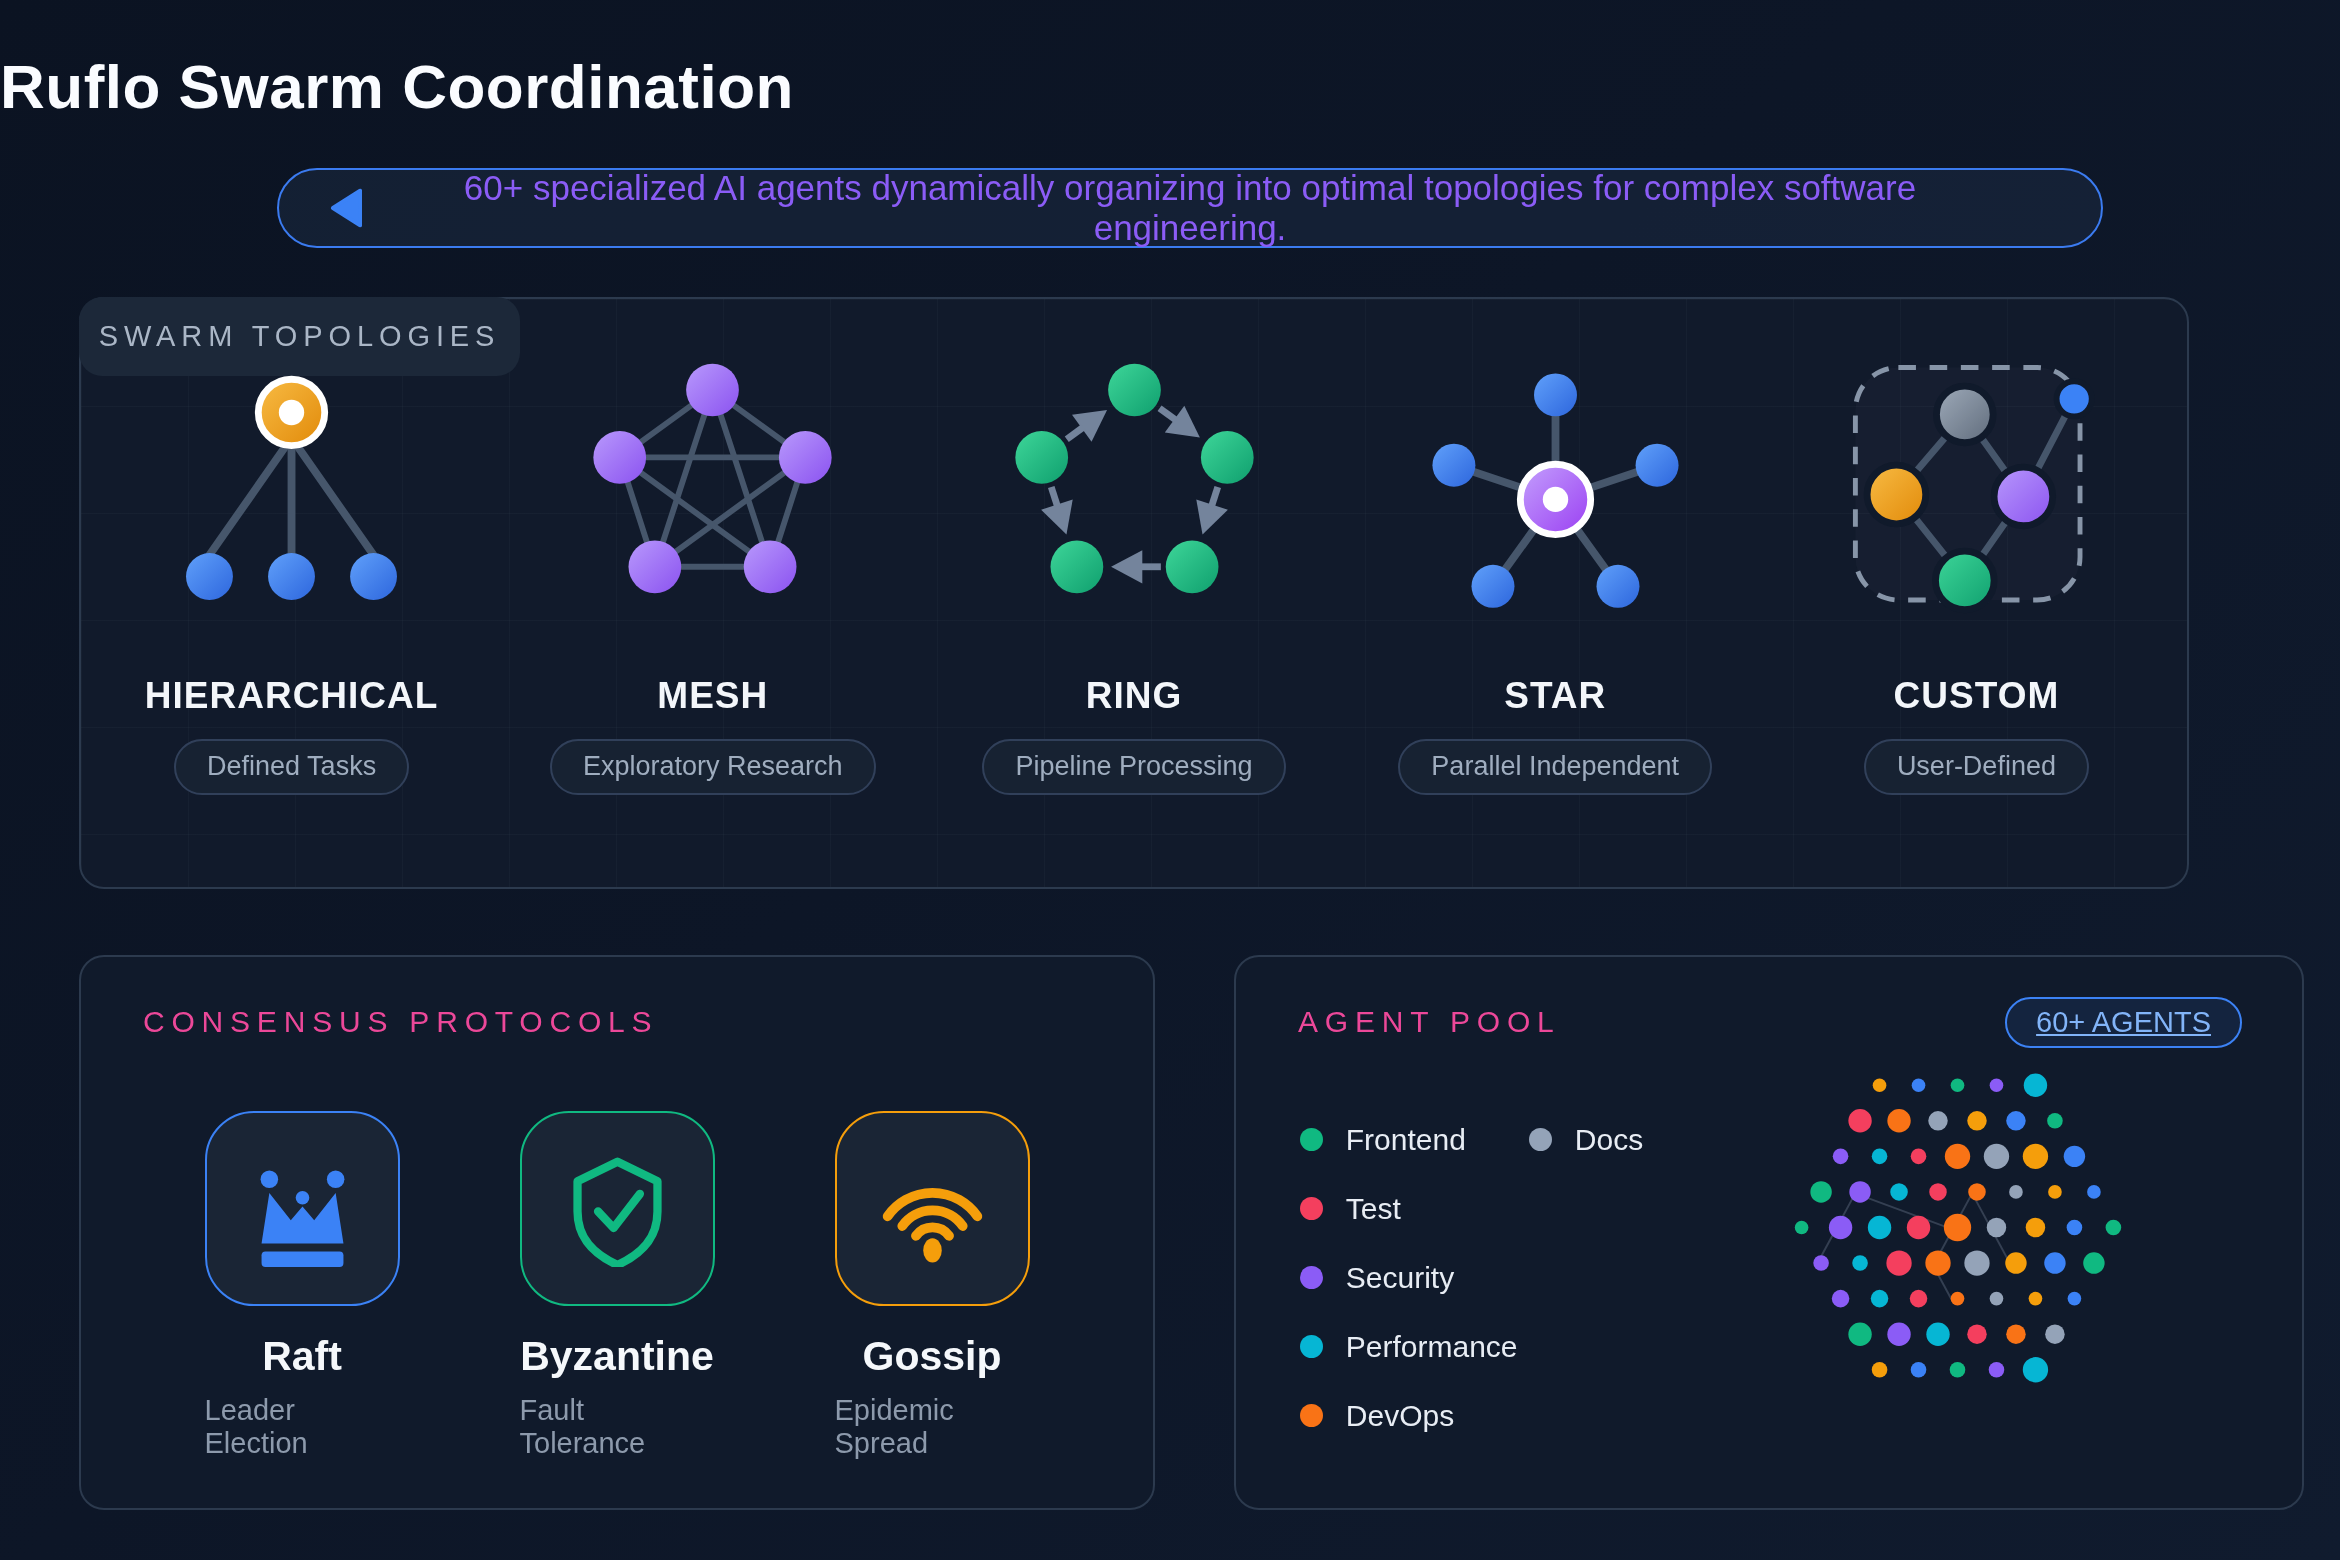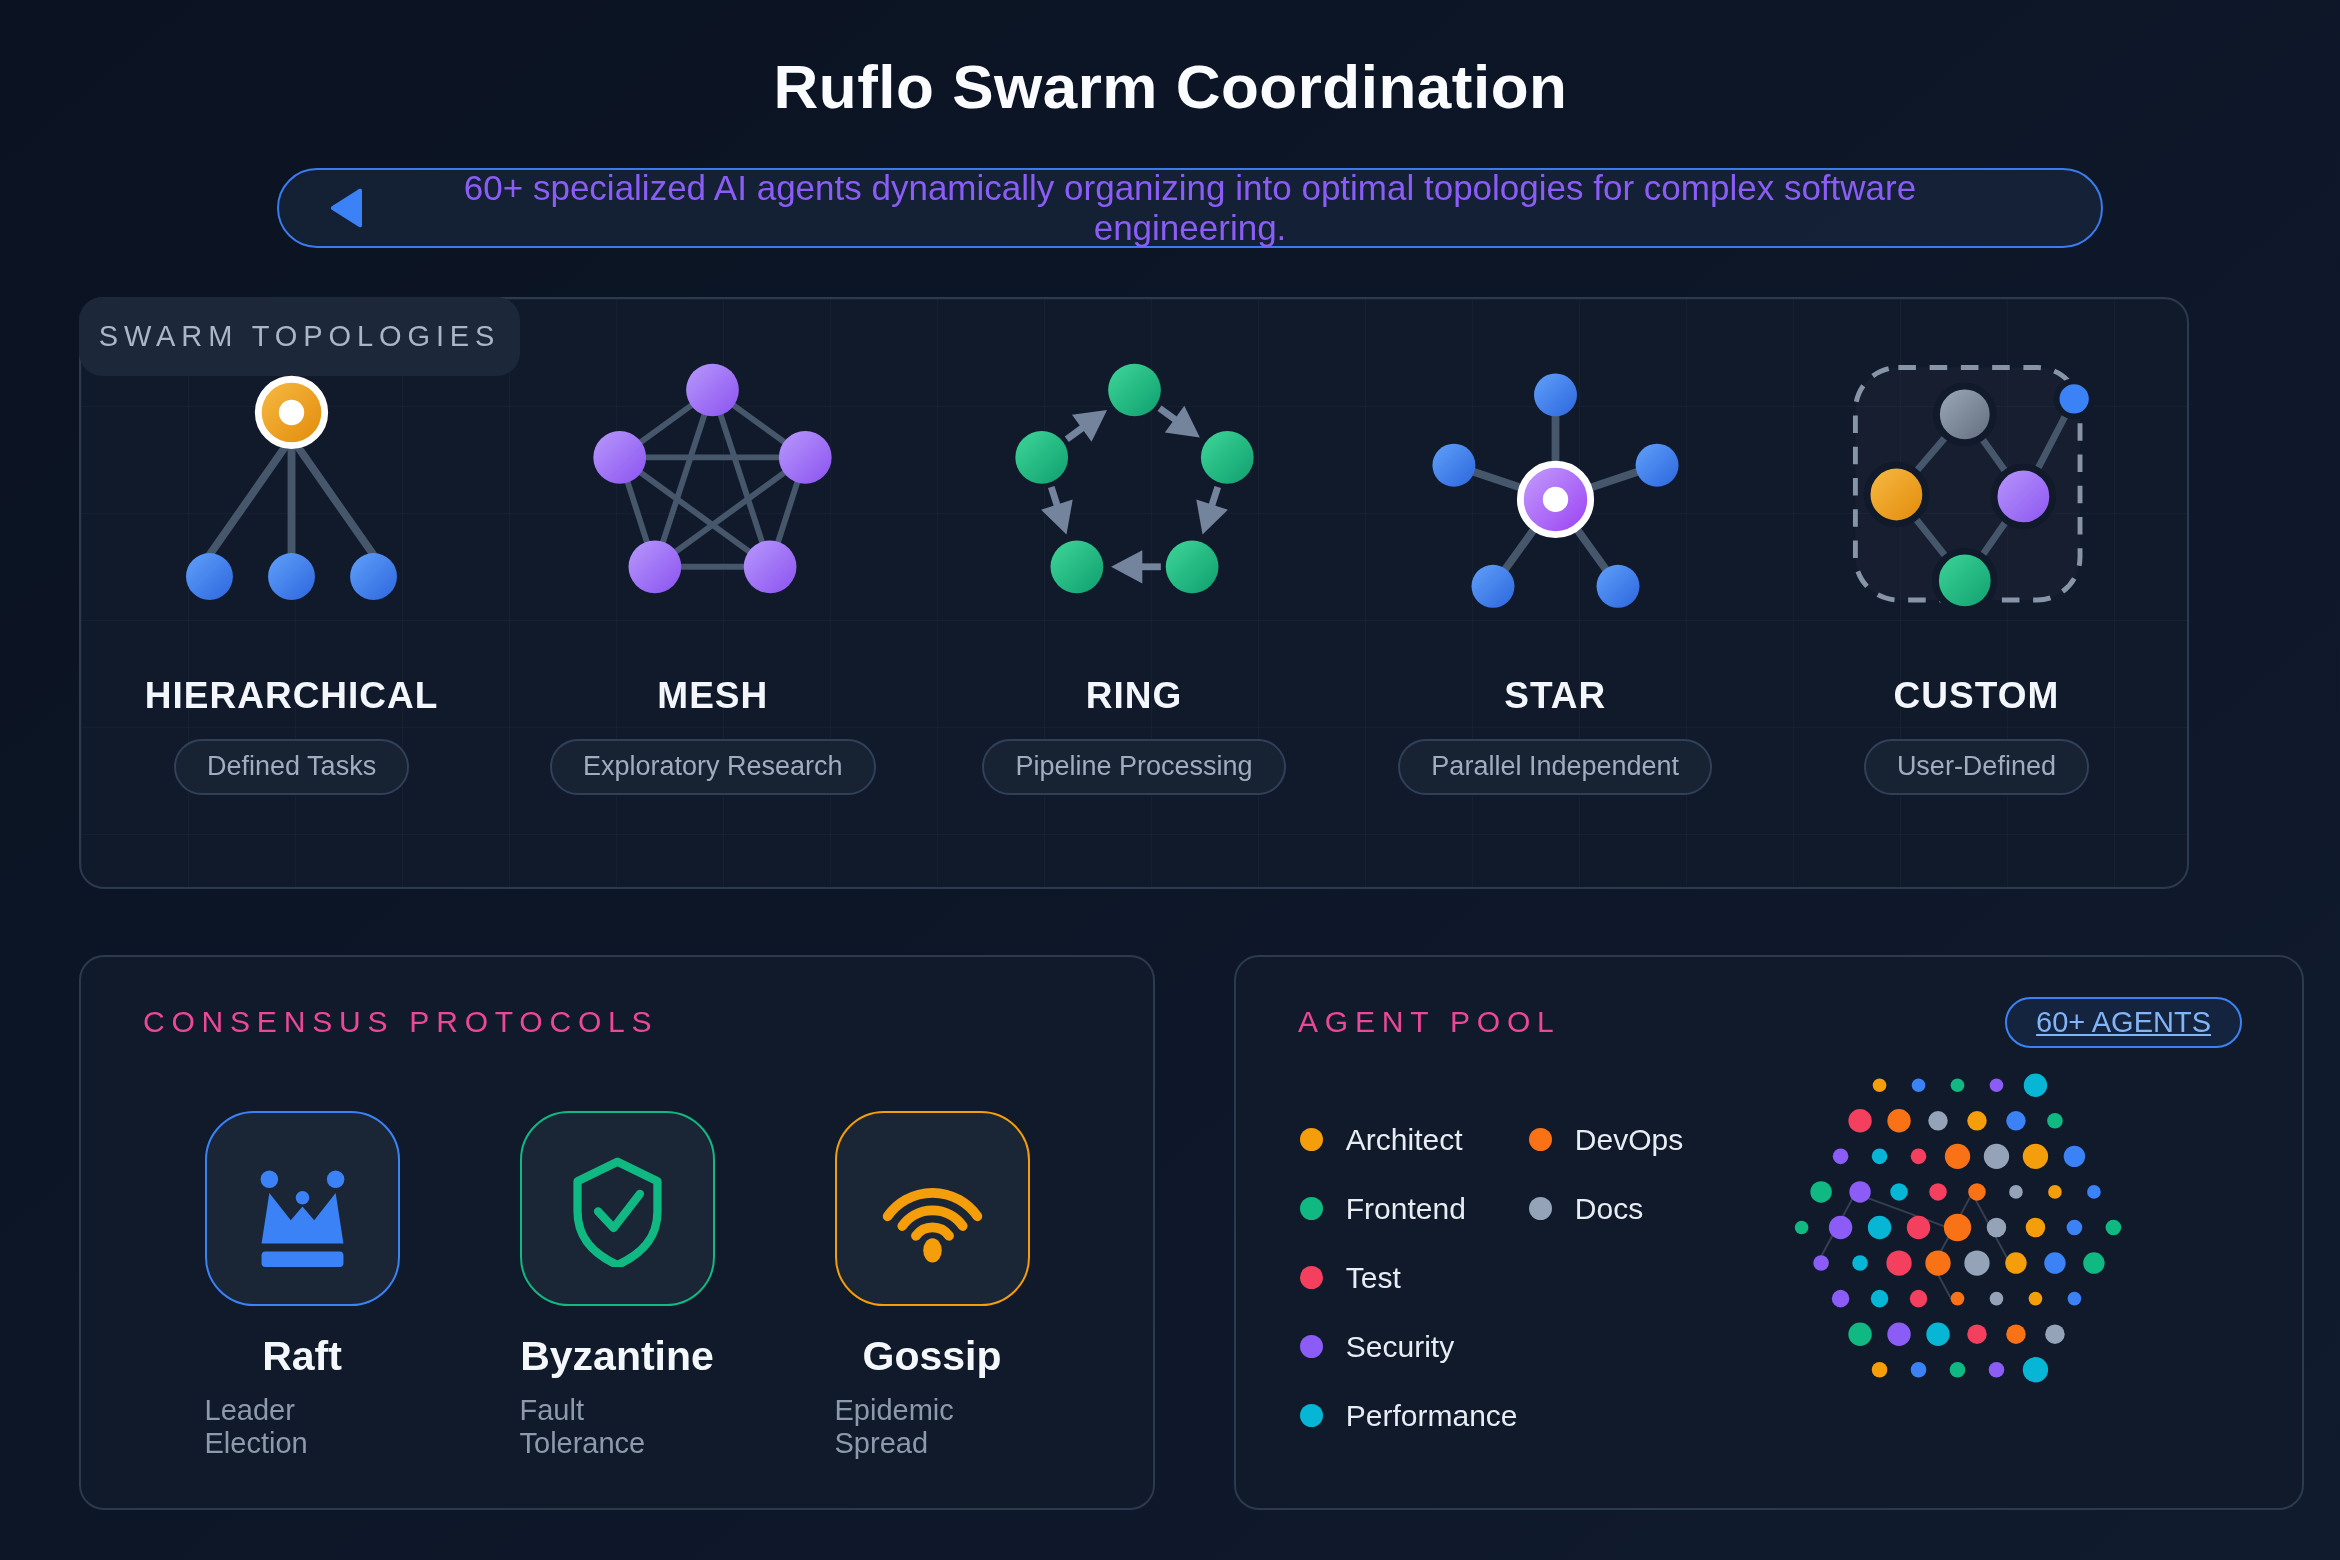--- a/index.html
+++ b/index.html
@@ -5,21 +5,21 @@
   html,body{margin:0;padding:0;}
   body{
     width:2341px;height:1560px;
     background:linear-gradient(140deg,#0b1322 0%,#0d1627 45%,#101b2e 100%);
     font-family:"Liberation Sans","DejaVu Sans",sans-serif;
     position:relative;overflow:hidden;color:#e8edf4;
   }
   
   .page-title{
     position:absolute;top:51px;left:0;width:100%;
-    text-align:center;font-size:62px;font-weight:600;color:#fafcff;letter-spacing:0.5px;
+    font-size:62px;font-weight:600;color:#fafcff;letter-spacing:0.5px;
   }
   .banner{
     position:absolute;left:277px;top:168px;width:1826px;height:80px;
     border:2.9px solid #3b7bf0;border-radius:49px;
     background:rgba(27,41,66,.55);
     display:flex;align-items:center;box-sizing:border-box;
   }
   .banner-icon{position:absolute;left:51px;top:50%;transform:translateY(-50%);width:33px;height:39px;}
   .banner-text{flex:1;text-align:center;font-size:35px;color:#8b5cf6;padding:0 107px;}
   
@@ -256,24 +256,20 @@
         <div class="proto-name">Gossip</div>
         <div class="proto-desc">Epidemic Spread</div>
       </div>
     </div>
 </div>
 
 <div class="card" id="agent-card">
   <div class="section-title">AGENT POOL</div>
   <div class="agents-badge">60+ AGENTS</div>
   <div class="legend" id="legend-grid">
-      <div class="legend-item">
-        <span class="legend-dot" style="background: rgb(245, 158, 11);"></span>
-        <span class="legend-label">Architect</span>
-      </div>
       <div class="legend-item">
         <span class="legend-dot" style="background: rgb(16, 185, 129);"></span>
         <span class="legend-label">Frontend</span>
       </div>
       <div class="legend-item">
         <span class="legend-dot" style="background: rgb(244, 63, 94);"></span>
         <span class="legend-label">Test</span>
       </div>
       <div class="legend-item">
         <span class="legend-dot" style="background: rgb(139, 92, 246);"></span>

